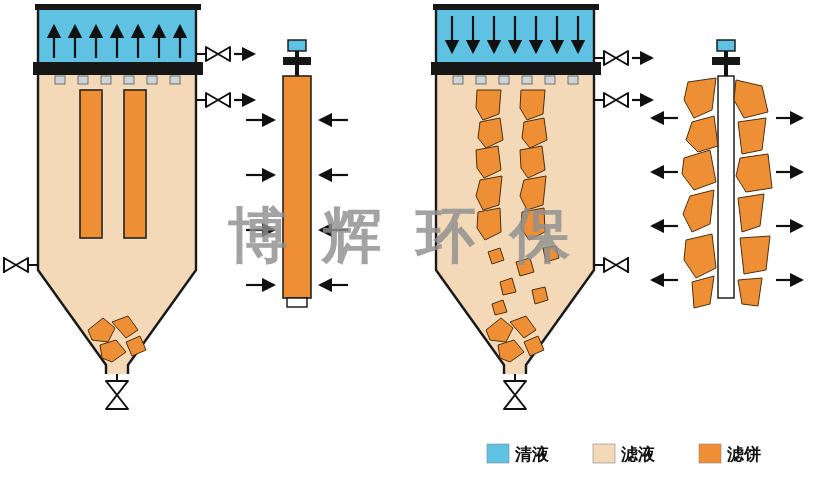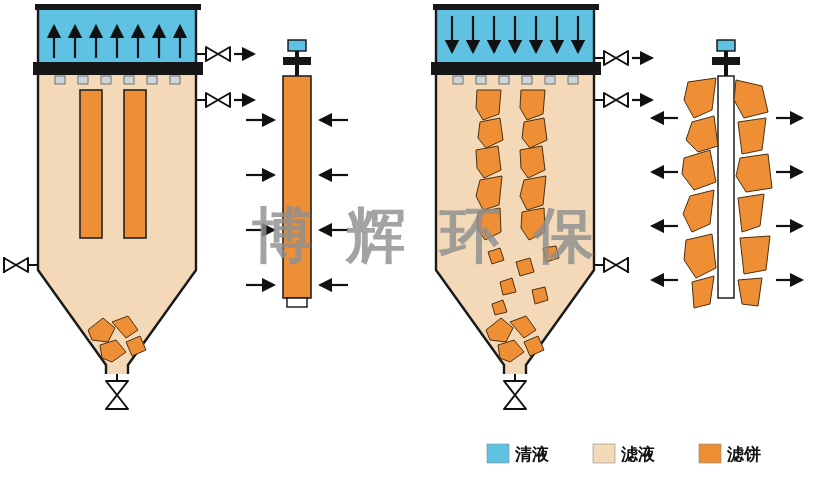--- a/index.html
+++ b/index.html
@@ -15,21 +15,20 @@
   .valve{fill:#ffffff;stroke:#111;stroke-width:2;stroke-linejoin:round;}
   .arrow{stroke:#111;stroke-width:2.2;fill:none;}
   .pipe{stroke:#111;stroke-width:2;fill:none;}
   .corebar{fill:#ffffff;stroke:#111;stroke-width:1.4;}
   .elem{fill:#ef8f35;stroke:#222;stroke-width:1.6;}
   .watermark{
     position:absolute;left:228px;top:196px;width:400px;
     font-size:60px;font-weight:700;letter-spacing:34px;
     color:#8f8f8f;opacity:0.82;white-space:nowrap;
     font-family:"DejaVu Sans","Liberation Sans",sans-serif;
-    text-align:right;
   }
   .legend-text{font-size:17px;font-weight:700;fill:#111;}
 </style>
 </head>
 <body>
 
 <div class="canvas">
 <svg width="820" height="477" viewBox="0 0 820 477">
   <defs>
     <marker id="ah" viewBox="0 0 10 10" refX="8.5" refY="5" markerWidth="6.5" markerHeight="6.5" orient="auto-start-reverse">

